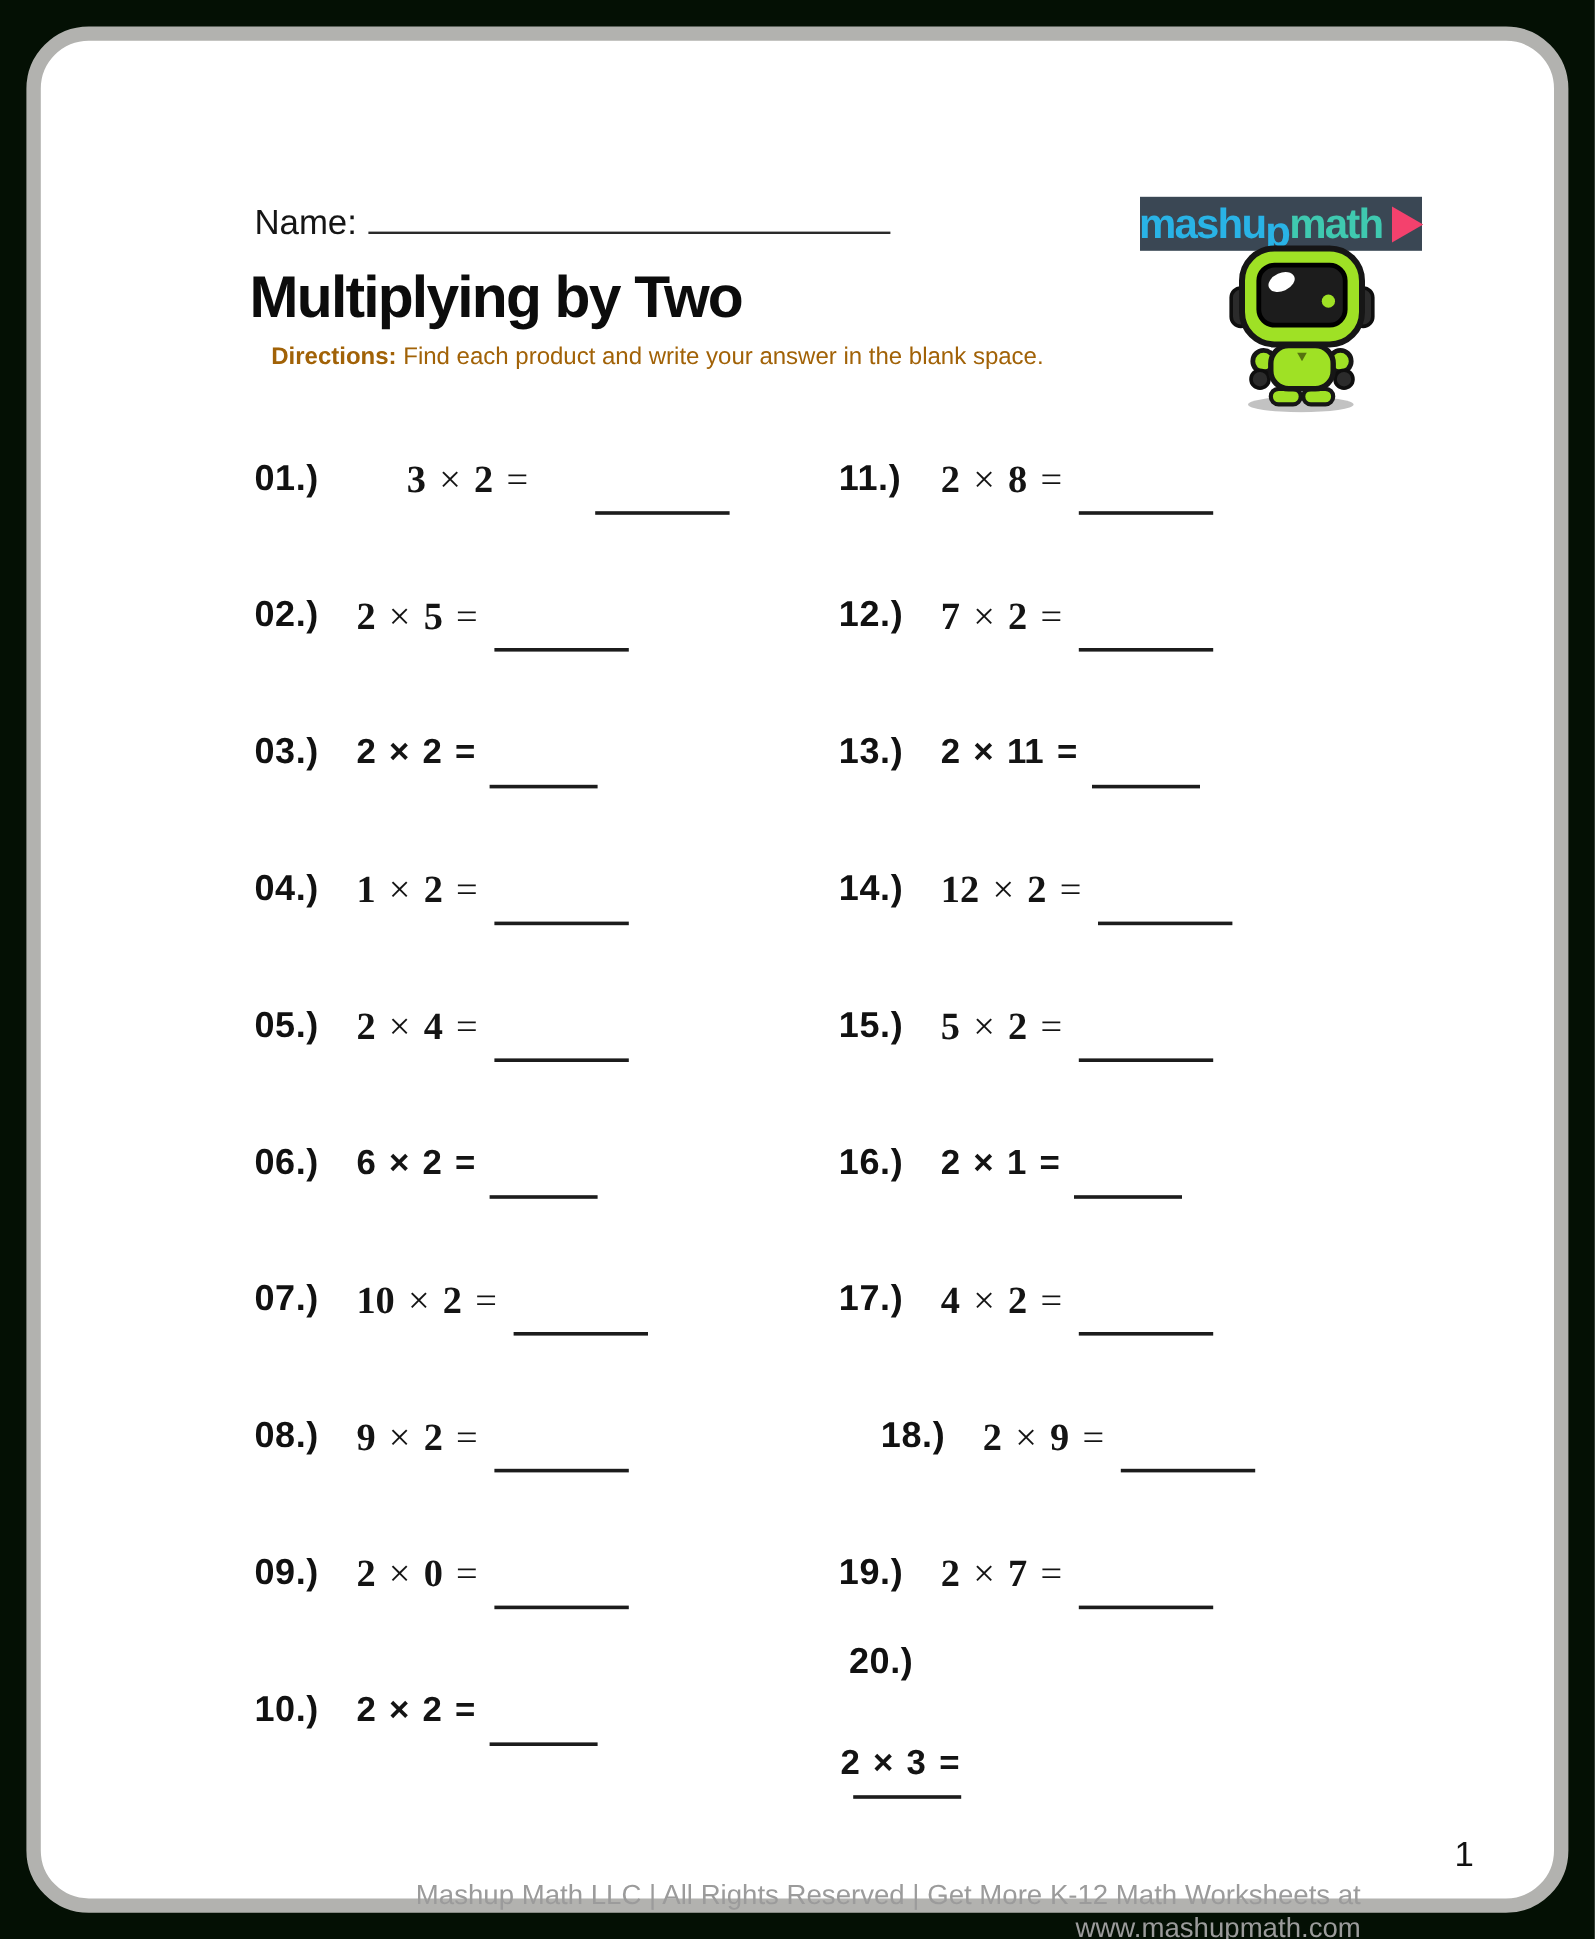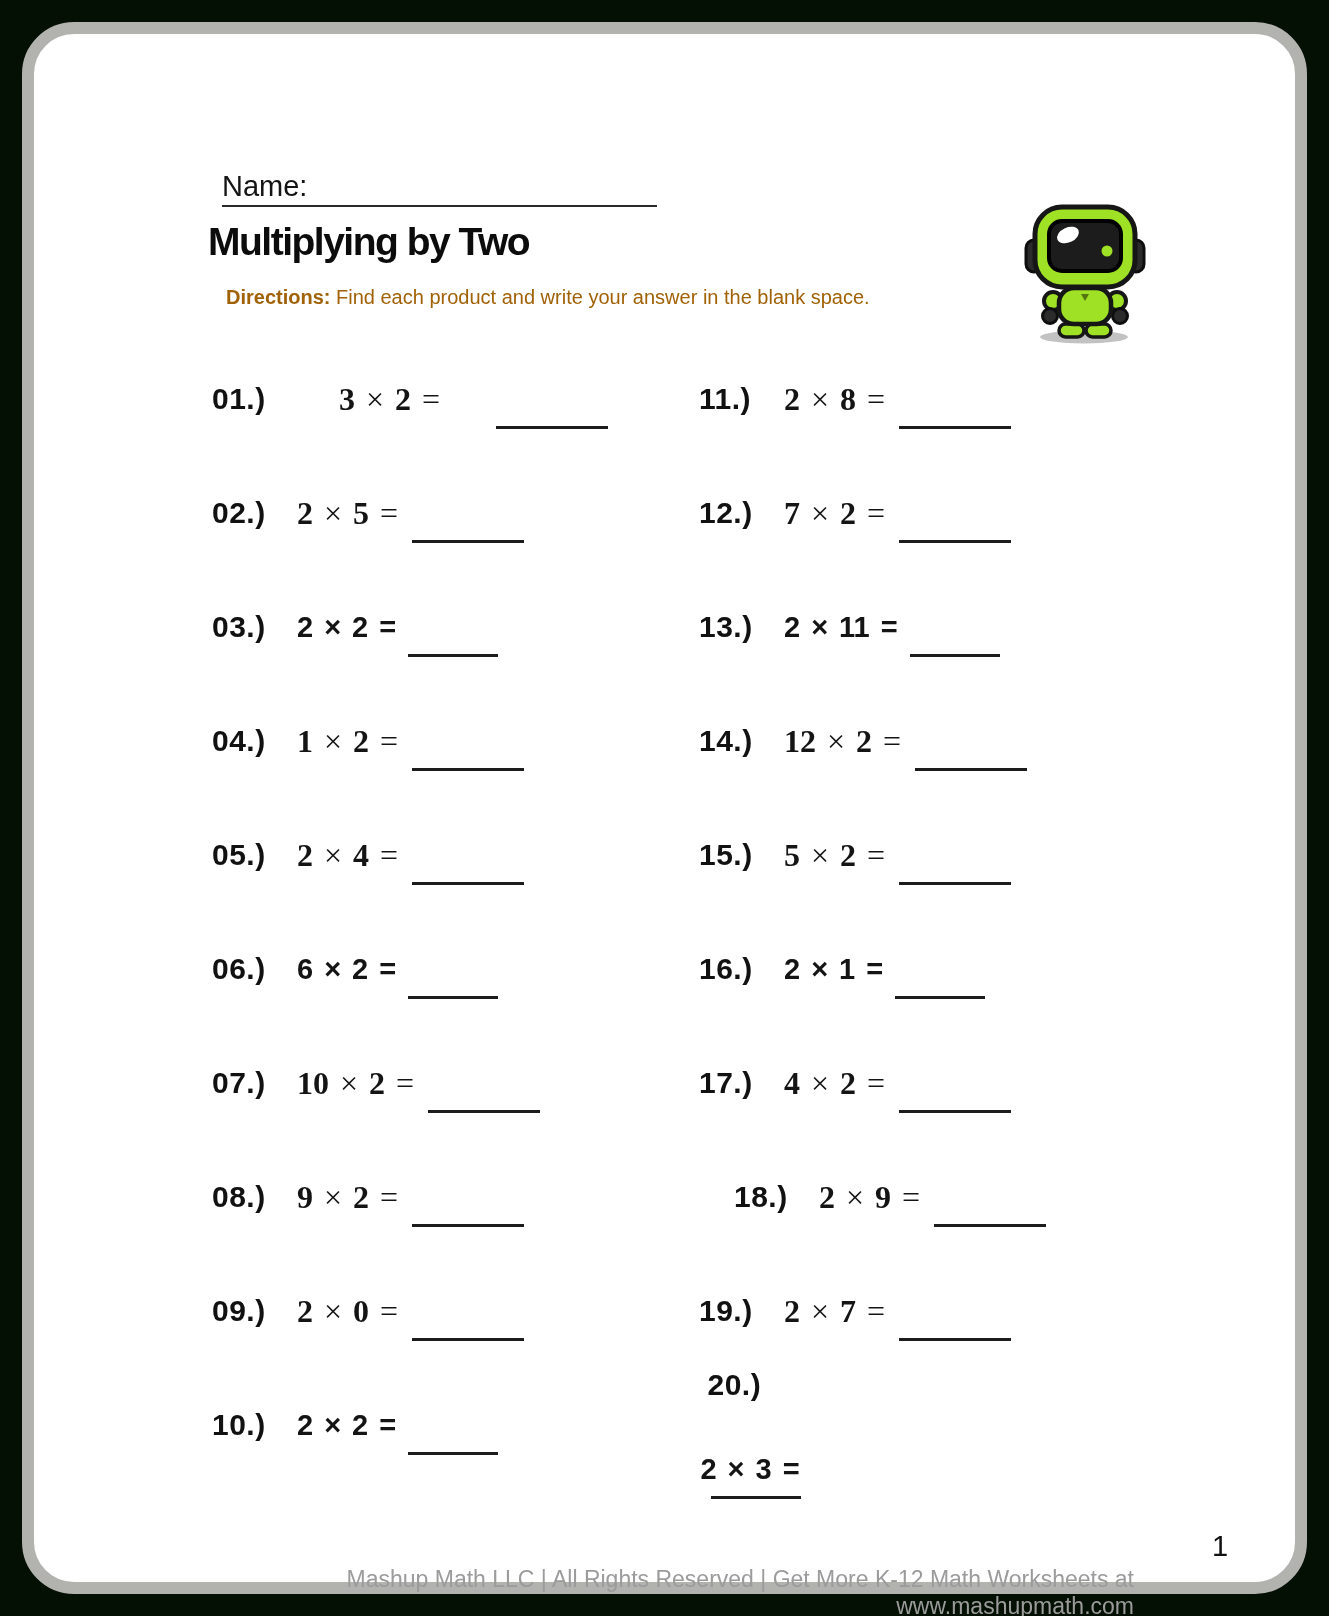--- a/index.html
+++ b/index.html
@@ -10,27 +10,27 @@
     -webkit-font-smoothing:antialiased;
   }
   
   .sheet{
     position:absolute;left:22px;top:22px;right:22px;bottom:22px;
     background:#ffffff;border:12px solid #b2b2af;border-radius:52px;
   }
   
   .name-row{
     position:absolute;left:178px;top:133px;display:flex;align-items:baseline;
-    font-size:29px;color:#151515;line-height:38px;flex-direction:column;
+    font-size:29px;color:#151515;line-height:38px;
   }
   .name-line{display:inline-block;width:435px;border-bottom:2px solid #2a2a2a;margin-left:10px;}
   
   .title{
     position:absolute;left:174px;top:186px;
-    font-size:39px;font-weight:900;letter-spacing:-1.5px;color:#0c0c0c;
+    font-size:49px;font-weight:900;letter-spacing:-1.5px;color:#0c0c0c;
   }
   .directions{
     position:absolute;left:192px;top:252px;font-size:20px;color:#a16207;
   }
   .directions b{font-weight:700;}
   
   .logo{
     position:absolute;left:916px;top:130px;width:235px;height:45px;
     background:#3a4754;display:flex;align-items:center;justify-content:center;
   }
@@ -75,20 +75,26 @@
 </head>
 <body>
 
 <div class="sheet">
 
   <div class="name-row">
     <span>Name:</span>
     <span class="name-line"></span>
   </div>
 
+  <div class="logo">
+    <span class="brand part1">mashu</span>
+    <span class="brand partp">p</span>
+    <span class="brand part3">math</span>
+    <span class="play"></span>
+  </div>
 
   <svg class="robot" viewBox="0 0 132 140" xmlns="http://www.w3.org/2000/svg">
     <ellipse cx="64" cy="133" rx="44" ry="6.5" fill="#8f8f8f" opacity="0.55"></ellipse>
 
     <circle cx="33" cy="97" r="9" fill="#9FE125" stroke="#161616" stroke-width="4"></circle>
     <circle cx="97" cy="97" r="9" fill="#9FE125" stroke="#161616" stroke-width="4"></circle>
     <circle cx="30" cy="112" r="7.5" fill="#2b2b2b" stroke="#0e0e0e" stroke-width="3"></circle>
     <circle cx="100" cy="112" r="7.5" fill="#2b2b2b" stroke="#0e0e0e" stroke-width="3"></circle>
 
     <rect x="48" y="114" width="12" height="12" fill="#2b2b2b" stroke="#0e0e0e" stroke-width="2"></rect>

